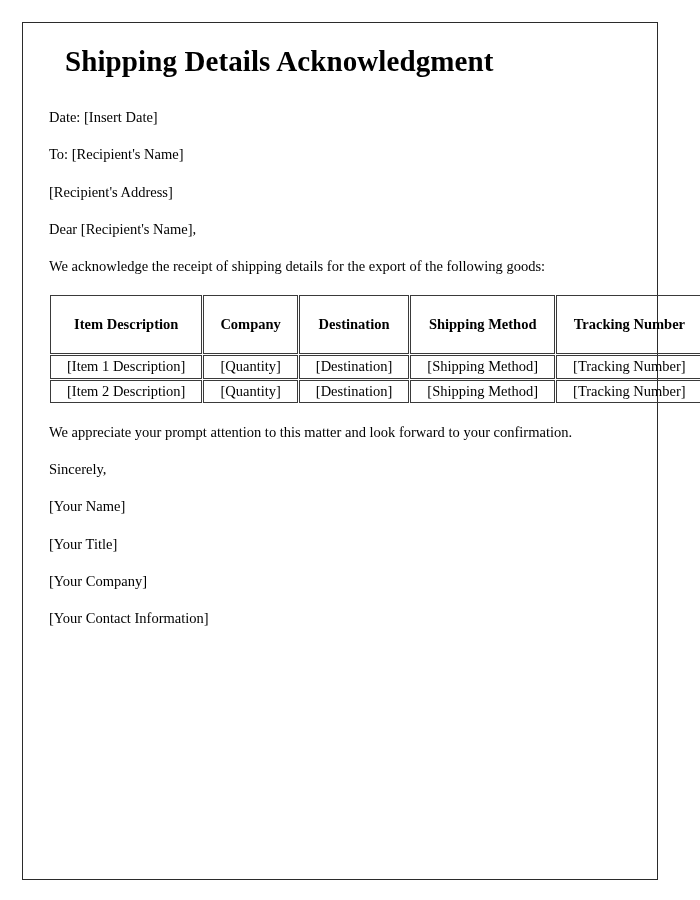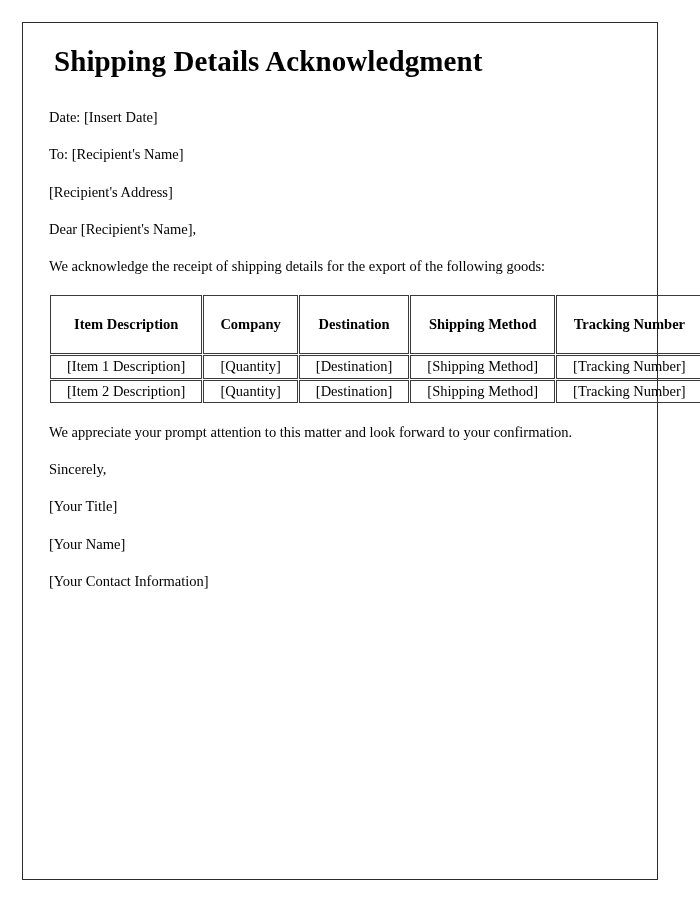--- a/index.html
+++ b/index.html
@@ -27,21 +27,21 @@
   }
 
   .content {
     padding: 22px 26px 0 26px;
   }
 
   .doc-title {
     font-size: 29px;
     font-weight: bold;
     line-height: 1.15;
-    margin: 0 0 30px 5px;
+    margin: 0 0 30px 16px;
     letter-spacing: 0.1px;
     font-family: "Liberation Serif", "DejaVu Serif", serif;
   }
 
   .para {
     font-size: 14.5px;
     line-height: 1.25;
     margin: 0 0 19px 0;
   }
 
@@ -124,21 +124,22 @@
           <td>[Shipping Method]</td>
           <td>[Tracking Number]</td>
         </tr>
       </tbody>
     </table>
 
     <p class="para">We appreciate your prompt attention to this matter and look forward to your confirmation.</p>
 
     <p class="para">Sincerely,</p>
 
+    <p class="sig-line">[Your Name]</p>
+
     <p class="sig-line">[Your Title]</p>
 
-    <p class="sig-line">[Your Name]</p>
-
+    <p class="sig-line">[Your Company]</p>
 
     <p class="sig-line">[Your Contact Information]</p>
 
   </div>
 </div>
 
 </body></html>

